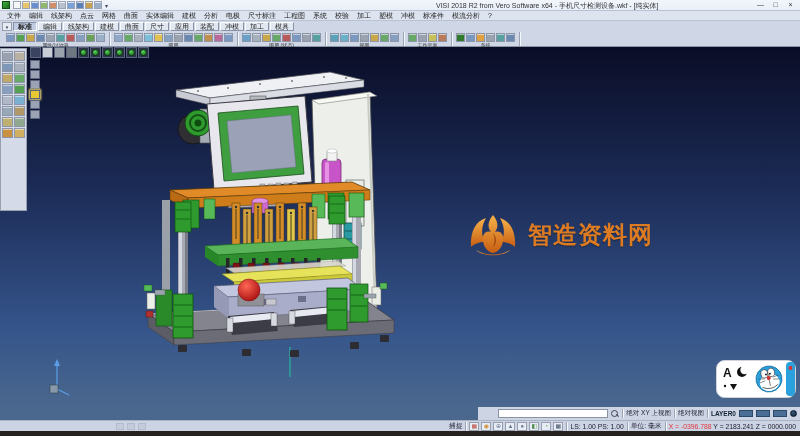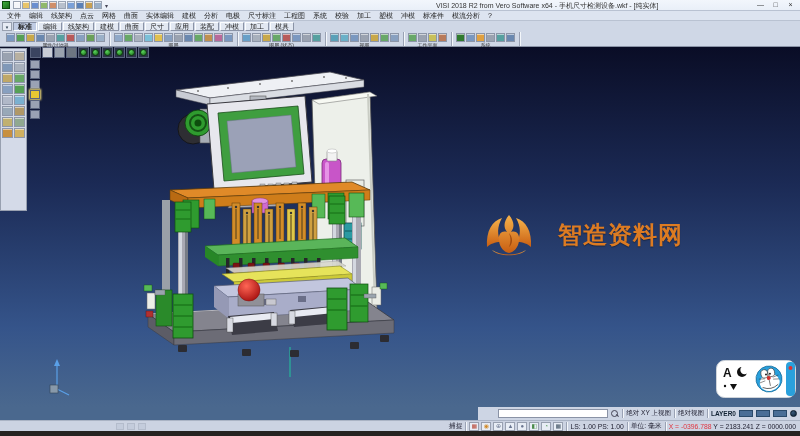--- a/index.html
+++ b/index.html
@@ -50,21 +50,21 @@
   .lico{width:11px;height:10px;border:1px solid #8d96a8;box-shadow:inset 0 1px 0 rgba(255,255,255,.5);}
 
   
   .view-toolbar{position:absolute;left:30px;top:0;display:flex;gap:1px;}
   .vico{width:11px;height:11px;border:1px solid #5a647e;background:#2c3448;display:flex;align-items:center;justify-content:center;}
   .globe-dot{width:7px;height:7px;border-radius:50%;background:radial-gradient(circle at 35% 30%,#5ad45c,#1a6a1a);border:1px solid #0c3c0c;}
   .side-toolbar{position:absolute;left:30px;top:13px;display:flex;flex-direction:column;gap:1px;}
   .sico{width:10px;height:9px;border:1px solid #5a647e;}
 
   
-  .watermark{position:absolute;left:484px;top:164px;display:flex;align-items:center;gap:24px;}
+  .watermark{position:absolute;left:468px;top:164px;display:flex;align-items:center;gap:10px;}
   .wm-text{font-size:24px;font-weight:bold;color:var(--accent-orange);letter-spacing:1px;white-space:nowrap;
     text-shadow:0 1px 1px rgba(0,0,0,.35);}
 
   .axis-triad{position:absolute;left:44px;top:312px;}
   .sticker{position:absolute;left:716px;top:313px;}
 
   
   .promptrow{position:absolute;left:0;top:407px;width:800px;height:13px;
     background:linear-gradient(90deg,var(--canvas-bottom) 0,var(--canvas-bottom) 478px,#cdd5e4 478px);
     display:flex;align-items:center;justify-content:flex-end;gap:3px;padding-right:3px;font-size:6.5px;color:#223;}

